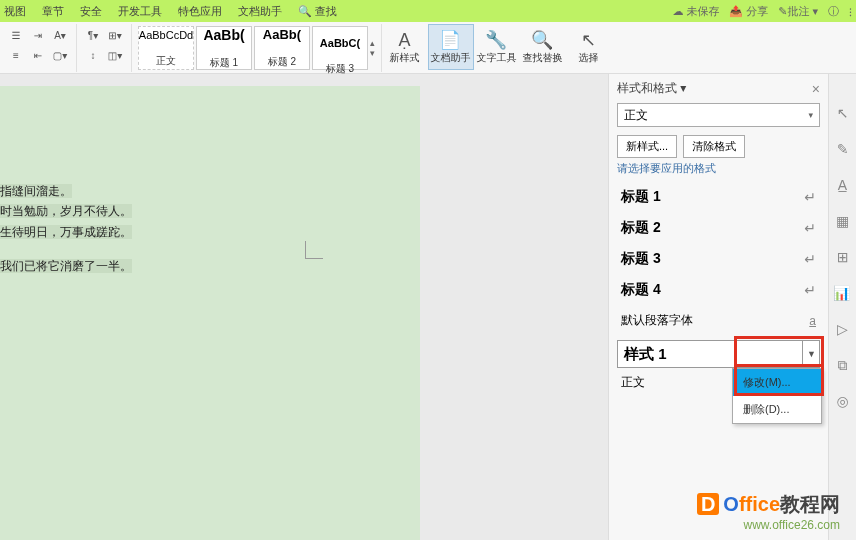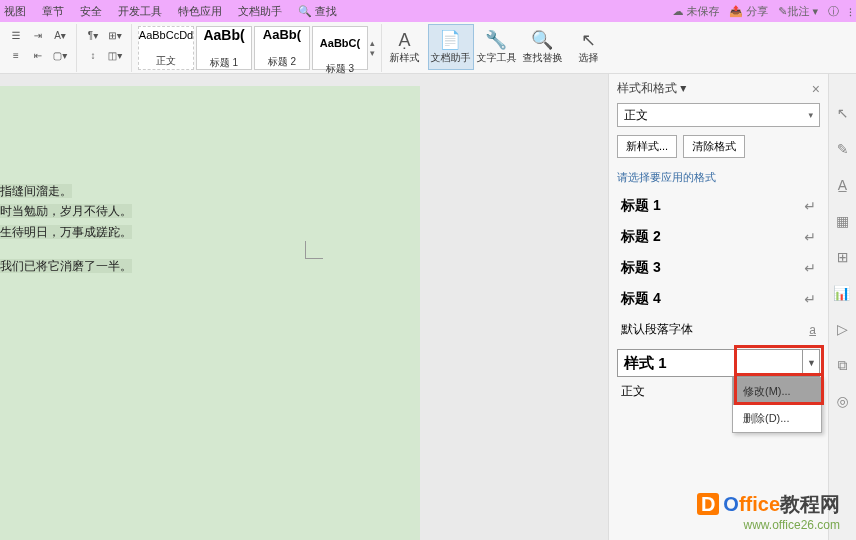--- a/index.html
+++ b/index.html
@@ -1,18 +1,18 @@
 <!DOCTYPE html>
 <html><head>
   <meta charset="utf-8">
   <style>
     * { margin: 0; padding: 0; box-sizing: border-box; font-family: "Microsoft YaHei", sans-serif; }
     body { width: 856px; height: 540px; background: #f0f0f0; overflow: hidden; position: relative; }
     
-    .menu-bar { display: flex; align-items: center; height: 22px; background: #f0abfc; padding: 0 4px; font-size: 11px; color: #444; }
+    .menu-bar { display: flex; align-items: center; height: 22px; background: #bef264; padding: 0 4px; font-size: 11px; color: #444; }
     .menu-bar span { margin-right: 16px; cursor: pointer; }
     .menu-right { margin-left: auto; display: flex; align-items: center; gap: 10px; color: #666; }
     .menu-right span { margin-right: 0; }
     
     .toolbar { display: flex; align-items: flex-start; height: 52px; background: #f7f7f7; border-bottom: 1px solid #ddd; padding: 2px 0; }
     .tb-group { display: flex; flex-direction: column; align-items: center; padding: 0 4px; border-right: 1px solid #e0e0e0; height: 48px; }
     .tb-small-icons { display: flex; flex-direction: column; gap: 2px; padding: 2px; }
     .tb-small-row { display: flex; gap: 2px; }
     .small-ico { width: 20px; height: 18px; display: flex; align-items: center; justify-content: center; font-size: 10px; color: #555; border: 1px solid transparent; }
     .style-box { display: flex; flex-direction: column; align-items: center; justify-content: center; width: 56px; height: 44px; border: 1px solid #ccc; background: #fff; font-size: 10px; gap: 13px; }
@@ -27,36 +27,36 @@
     .doc-area { flex: 1; background: #eaeaea; padding: 12px 0 0 0; overflow: hidden; }
     .page { width: 420px; height: 460px; background: #d5e8d0; position: relative; }
     .page-content { padding: 95px 0 0 0; font-size: 12px; line-height: 1.7; color: #222; }
     .txt-hl { background: #c8dcc2; display: inline; }
     .page-mark { position: absolute; top: 155px; left: 305px; width: 18px; height: 18px; border-left: 1px solid #999; border-bottom: 1px solid #999; }
     
     .side-panel { width: 220px; background: #f7f7f7; border-left: 1px solid #ddd; padding: 6px 8px; font-size: 12px; position: relative; }
     .sp-title { display: flex; justify-content: space-between; align-items: center; color: #444; padding-bottom: 6px; }
     .sp-close { color: #888; font-size: 14px; cursor: pointer; }
     .sp-select { width: 100%; height: 24px; border: 1px solid #aaa; background: #fff; padding: 0 6px; font-size: 12px; display: flex; align-items: center; justify-content: space-between; margin-bottom: 8px; }
-    .sp-btns { display: flex; gap: 6px; margin-bottom: 12px; }
+    .sp-btns { display: flex; gap: 6px; margin-bottom: 3px; }
     .sp-btn { border: 1px solid #aaa; background: #fff; padding: 3px 8px; font-size: 11px; }
     .sp-hint { color: #3a6ea5; font-size: 11px; margin-bottom: 6px; }
     .style-list { }
     .style-item { display: flex; justify-content: space-between; align-items: center; padding: 6px 4px; font-size: 14px; font-weight: bold; border-bottom: 1px solid transparent; }
     .style-item .ret { color: #888; font-weight: normal; }
     .style-item.small { font-weight: normal; font-size: 12px; }
     
     .style-dropdown { position: relative; margin-top: 4px; }
     .style-sel-box { width: 100%; height: 28px; border: 1px solid #999; background: #fff; display: flex; align-items: center; padding: 0 6px; font-size: 15px; font-weight: bold; }
     .style-sel-arrow { position: absolute; right: 0; top: 0; width: 18px; height: 28px; border-left: 1px solid #999; display: flex; align-items: center; justify-content: center; font-size: 9px; color: #555; }
     .red-box { position: absolute; border: 3px solid #e03020; pointer-events: none; }
     .red-box.a { right: -4px; top: -4px; width: 90px; height: 36px; }
     .ctx-menu { position: absolute; right: -2px; top: 28px; width: 90px; background: #fff; border: 1px solid #aaa; box-shadow: 2px 2px 4px rgba(0,0,0,0.2); }
     .ctx-item { padding: 6px 10px; font-size: 11px; color: #333; }
-    .ctx-item.hover { background: #a3a3a3; }
+    .ctx-item.hover { background: #0ea5e9; }
     .red-box.b { right: -4px; top: 24px; width: 90px; height: 32px; }
     .body-text { padding: 6px 4px; font-size: 12px; }
     
     .right-rail { width: 28px; background: #f0f0f0; border-left: 1px solid #ddd; display: flex; flex-direction: column; align-items: center; gap: 18px; padding-top: 30px; }
     .rail-ico { width: 18px; height: 18px; color: #888; font-size: 14px; display: flex; align-items: center; justify-content: center; }
     
     .watermark { position: absolute; right: 16px; bottom: 8px; text-align: right; margin-left: 44px; }
     .wm-title { font-size: 20px; font-weight: bold; color: #ff7a00; }
     .wm-title .o { color: #2a6dd4; }
     .wm-url { font-size: 12px; color: #7aa84f; }

